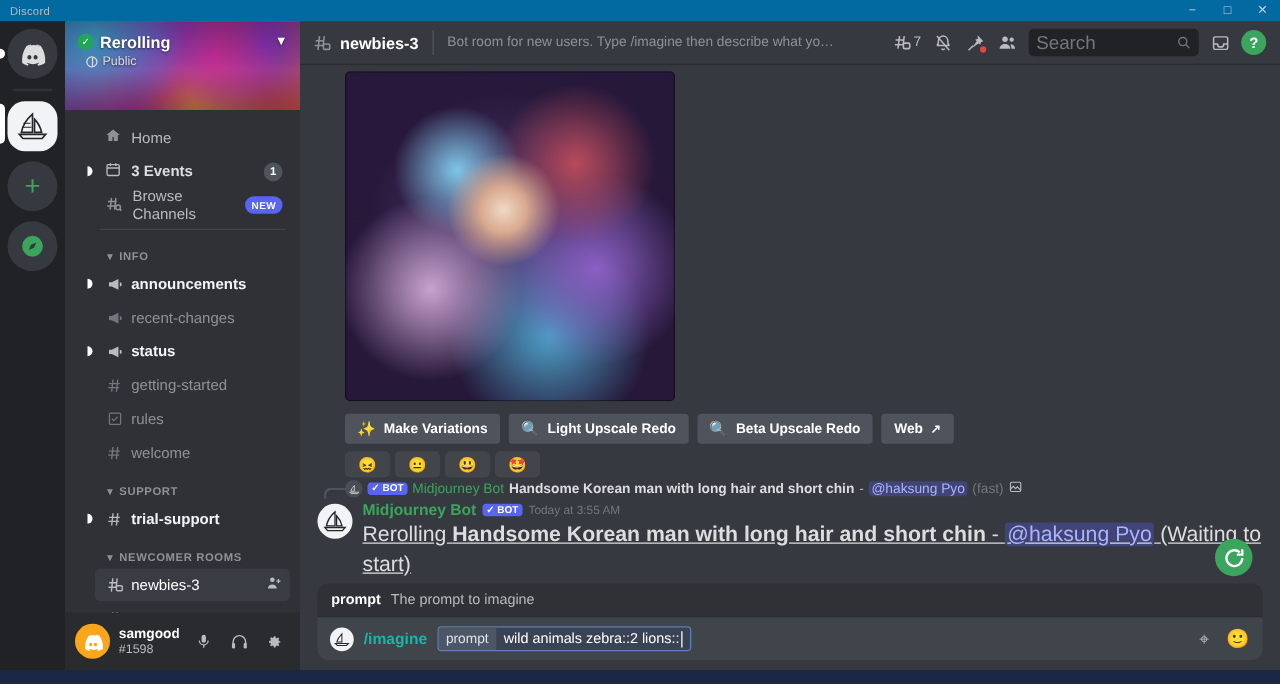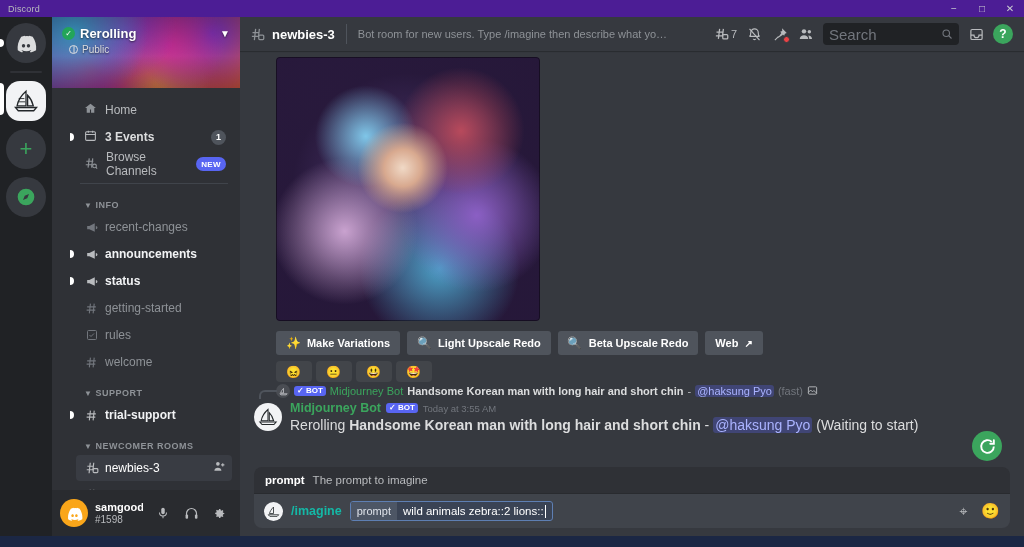--- a/index.html
+++ b/index.html
@@ -13,21 +13,21 @@
     position: relative;
     width: 1024px; height: 547px;
     background: #36393f;
     display: flex;
     flex-direction: column;
   }
 
   
   .titlebar {
     height: 17px;
-    background: #4c1d95;
+    background: #0369a1;
     display: flex;
     align-items: center;
     flex: 0 0 17px;
     position: relative;
   }
   .titlebar .tb-label {
     color: #b9bbbe;
     font-size: 9px;
     padding-left: 8px;
     letter-spacing: .2px;
@@ -341,21 +341,21 @@
   .msg-av {
     width: 28px; height: 28px; border-radius: 50%;
     background: #f2f3f5; margin: 2px 8px 0 14px;
     display: flex; align-items: center; justify-content: center;
     flex: 0 0 28px;
   }
   .msg-content { flex: 1 1 auto; min-width: 0; }
   .msg-head { display: flex; align-items: center; gap: 5px; }
   .msg-author { color: #3ba55d; font-size: 12.5px; font-weight: bold; }
   .msg-ts { color: #72767d; font-size: 9.5px; }
-  .msg-text { color: #dcddde; font-size: 14px; line-height: 1.4; padding-top: 1px; }
+  .msg-text { color: #dcddde; font-size: 17px; line-height: 1.4; padding-top: 1px; text-decoration: underline; }
 
   .reroll-float {
     position: absolute; right: 22px; bottom: 6px;
     width: 30px; height: 30px; border-radius: 50%;
     background: #3ba55d;
     display: flex; align-items: center; justify-content: center;
     color: #fff; font-size: 18px; font-weight: bold;
   }
 
   
@@ -497,36 +497,36 @@
           <span>Browse Channels</span>
           <span class="badge-new">NEW</span>
         </div>
 
         <div class="sidebar-divider"></div>
 
         <div class="cat-row">
           <span class="cat-chev">▼</span>
           <span>INFO</span>
         </div>
-        <div class="chan-row">
+        <div class="chan-row unread">
+          <span class="unread-dot"></span>
           <span class="ico">
             <svg width="13" height="13" viewBox="0 0 24 24" fill="currentColor">
                 <path d="M18 4 8 9H4v6h4l10 5V4zm2 5v6a3 3 0 0 0 0-6z"></path>
               </svg>
           </span>
-          <span>recent-changes</span>
-        </div>
-        <div class="chan-row unread">
-          <span class="unread-dot"></span>
+          <span>announcements</span>
+        </div>
+        <div class="chan-row">
           <span class="ico">
             <svg width="13" height="13" viewBox="0 0 24 24" fill="currentColor">
                 <path d="M18 4 8 9H4v6h4l10 5V4zm2 5v6a3 3 0 0 0 0-6z"></path>
               </svg>
           </span>
-          <span>announcements</span>
+          <span>recent-changes</span>
         </div>
         <div class="chan-row unread">
           <span class="unread-dot"></span>
           <span class="ico">
             <svg width="13" height="13" viewBox="0 0 24 24" fill="currentColor">
                 <path d="M18 4 8 9H4v6h4l10 5V4zm2 5v6a3 3 0 0 0 0-6z"></path>
               </svg>
           </span>
           <span>status</span>
         </div>

